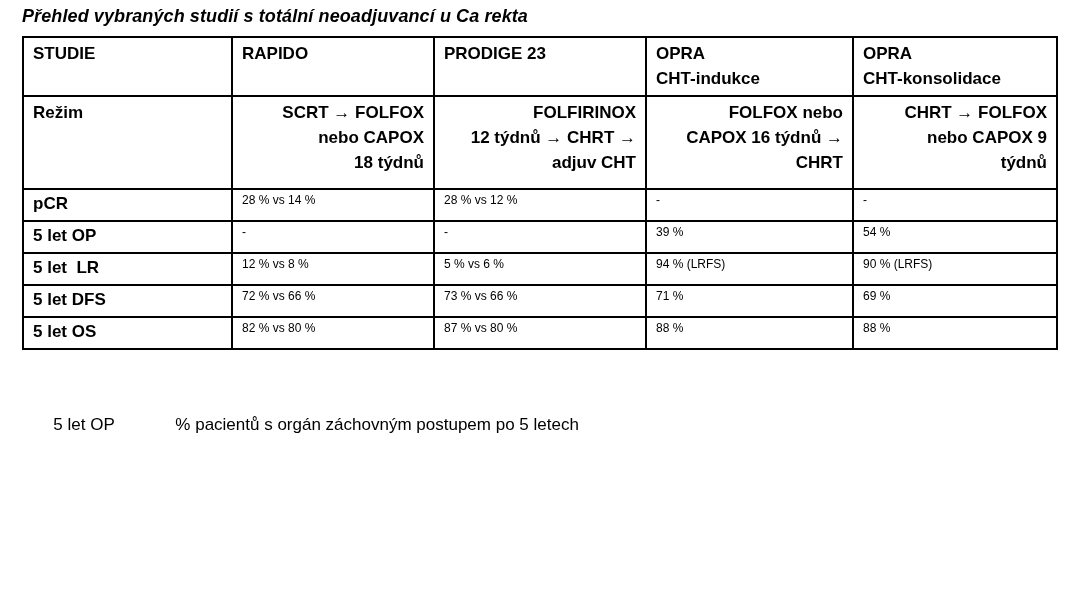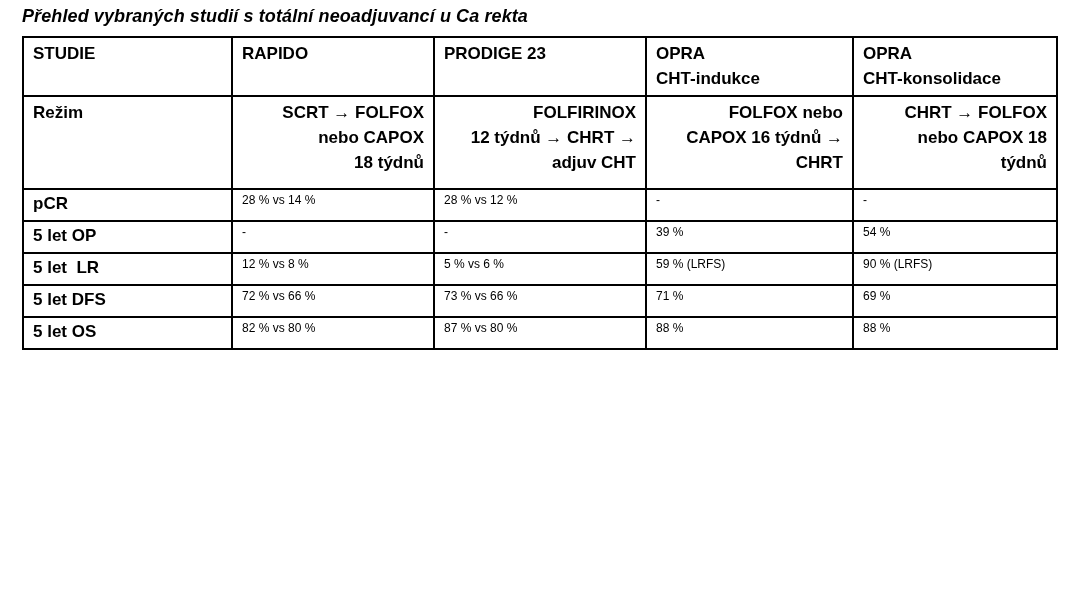--- a/index.html
+++ b/index.html
@@ -74,42 +74,42 @@
         <td>SCRT → FOLFOX
 nebo CAPOX
 18 týdnů</td>
         <td>FOLFIRINOX
 12 týdnů → CHRT →
 adjuv CHT</td>
         <td>FOLFOX nebo
 CAPOX 16 týdnů →
 CHRT</td>
         <td>CHRT → FOLFOX
-nebo CAPOX 18
+nebo CAPOX 9
 týdnů</td>
       </tr>
       <tr class="data-row">
         <th>pCR</th>
         <td>28 % vs 14 %</td>
         <td>28 % vs 12 %</td>
         <td>-</td>
         <td>-</td>
       </tr>
       <tr class="data-row">
         <th>5 let OP</th>
         <td>-</td>
         <td>-</td>
         <td>39 %</td>
         <td>54 %</td>
       </tr>
       <tr class="data-row">
         <th>5 let  LR</th>
         <td>12 % vs 8 %</td>
         <td>5 % vs 6 %</td>
-        <td>59 % (LRFS)</td>
+        <td>94 % (LRFS)</td>
         <td>90 % (LRFS)</td>
       </tr>
       <tr class="data-row">
         <th>5 let DFS</th>
         <td>72 % vs 66 %</td>
         <td>73 % vs 66 %</td>
         <td>71 %</td>
         <td>69 %</td>
       </tr>
       <tr class="data-row">
@@ -117,18 +117,21 @@
         <td>82 % vs 80 %</td>
         <td>87 % vs 80 %</td>
         <td>88 %</td>
         <td>88 %</td>
       </tr>
     </tbody>
   </table>
 
   <div class="legend">
     <div class="legend-row">
+      <span class="legend-term">5 let OP</span><span class="legend-def">% pacientů s orgán záchovným postupem po 5 letech</span>
+    </div>
+    <div class="legend-row">
       
     </div>
 
   </div>
 
 </div>
 
 </body></html>

